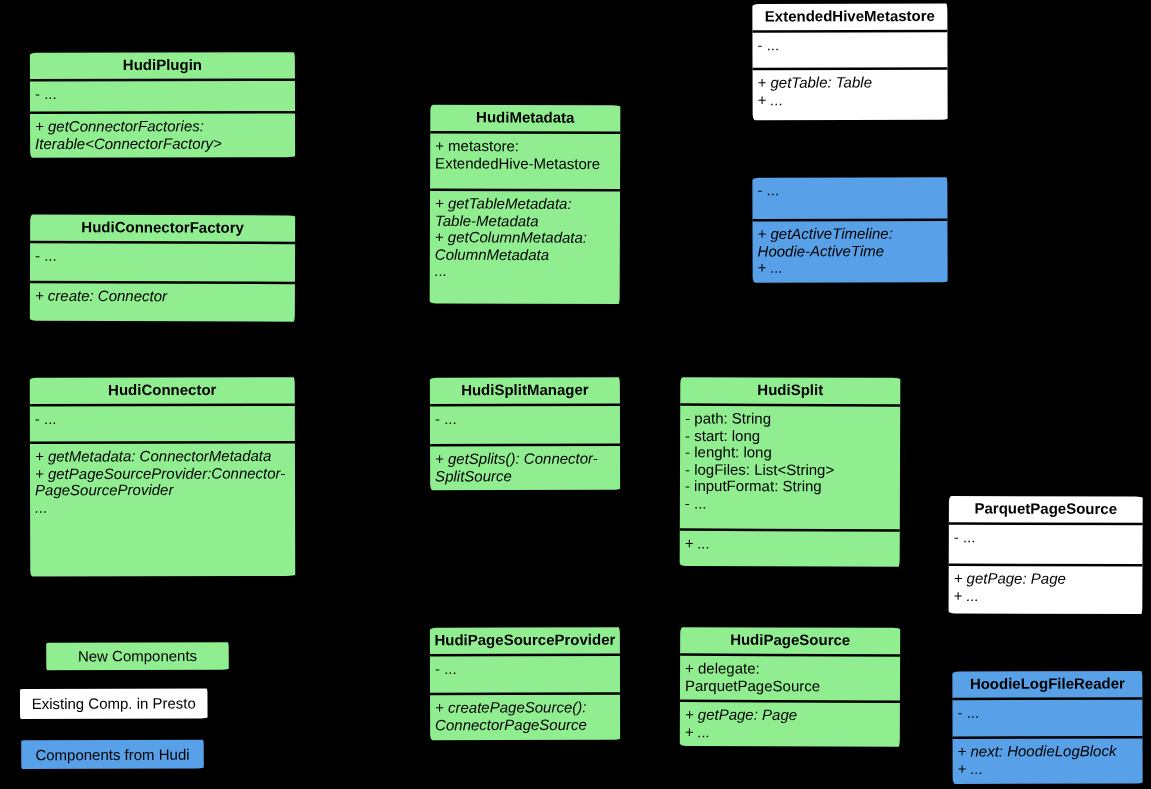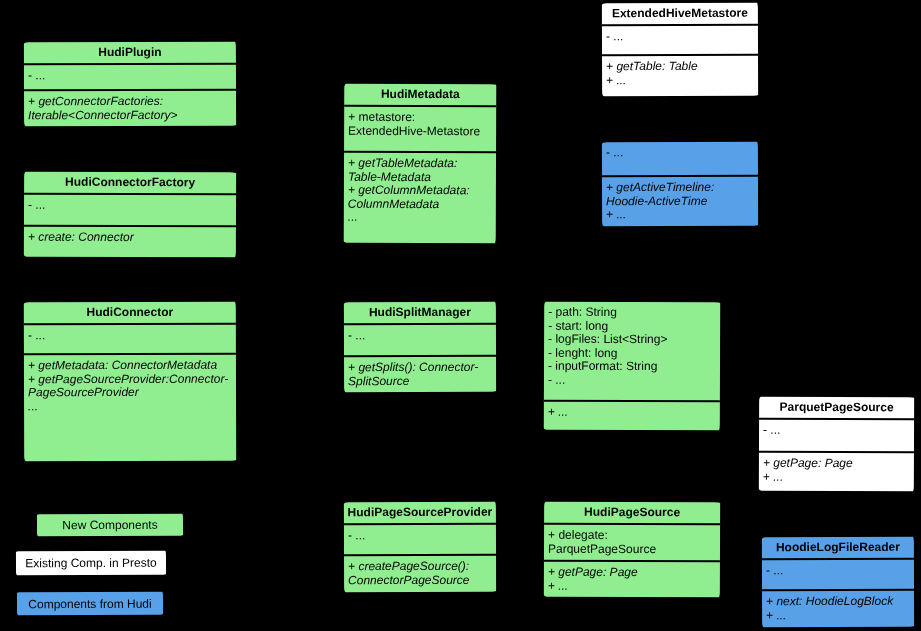--- a/index.html
+++ b/index.html
@@ -99,25 +99,26 @@
   <div class="uml-title">HudiSplitManager</div>
   <div class="uml-sec" style="min-height:30px">
     <div class="uml-line">- ...</div>
   </div>
   <div class="uml-sec uml-methods" style="min-height:34px">
     <div class="uml-line">+ getSplits(): Connector-SplitSource</div>
   </div>
 </div>
 
 <div class="uml-class kind-new alt" style="left:522px;top:300px;width:180px;">
+  <div class="uml-title">HudiSplit</div>
   <div class="uml-sec" style="min-height:98px">
     <div class="uml-line">- path: String</div>
     <div class="uml-line">- start: long</div>
+    <div class="uml-line">- lenght: long</div>
     <div class="uml-line">- logFiles: List&lt;String&gt;</div>
-    <div class="uml-line">- lenght: long</div>
     <div class="uml-line">- inputFormat: String</div>
     <div class="uml-line">- ...</div>
   </div>
   <div class="uml-sec uml-methods" style="min-height:30px">
     <div class="uml-line">+ ...</div>
   </div>
 </div>
 
 <div class="uml-class kind-existing" style="left:600px;top:1px;width:160px;">
   <div class="uml-title">ExtendedHiveMetastore</div>

